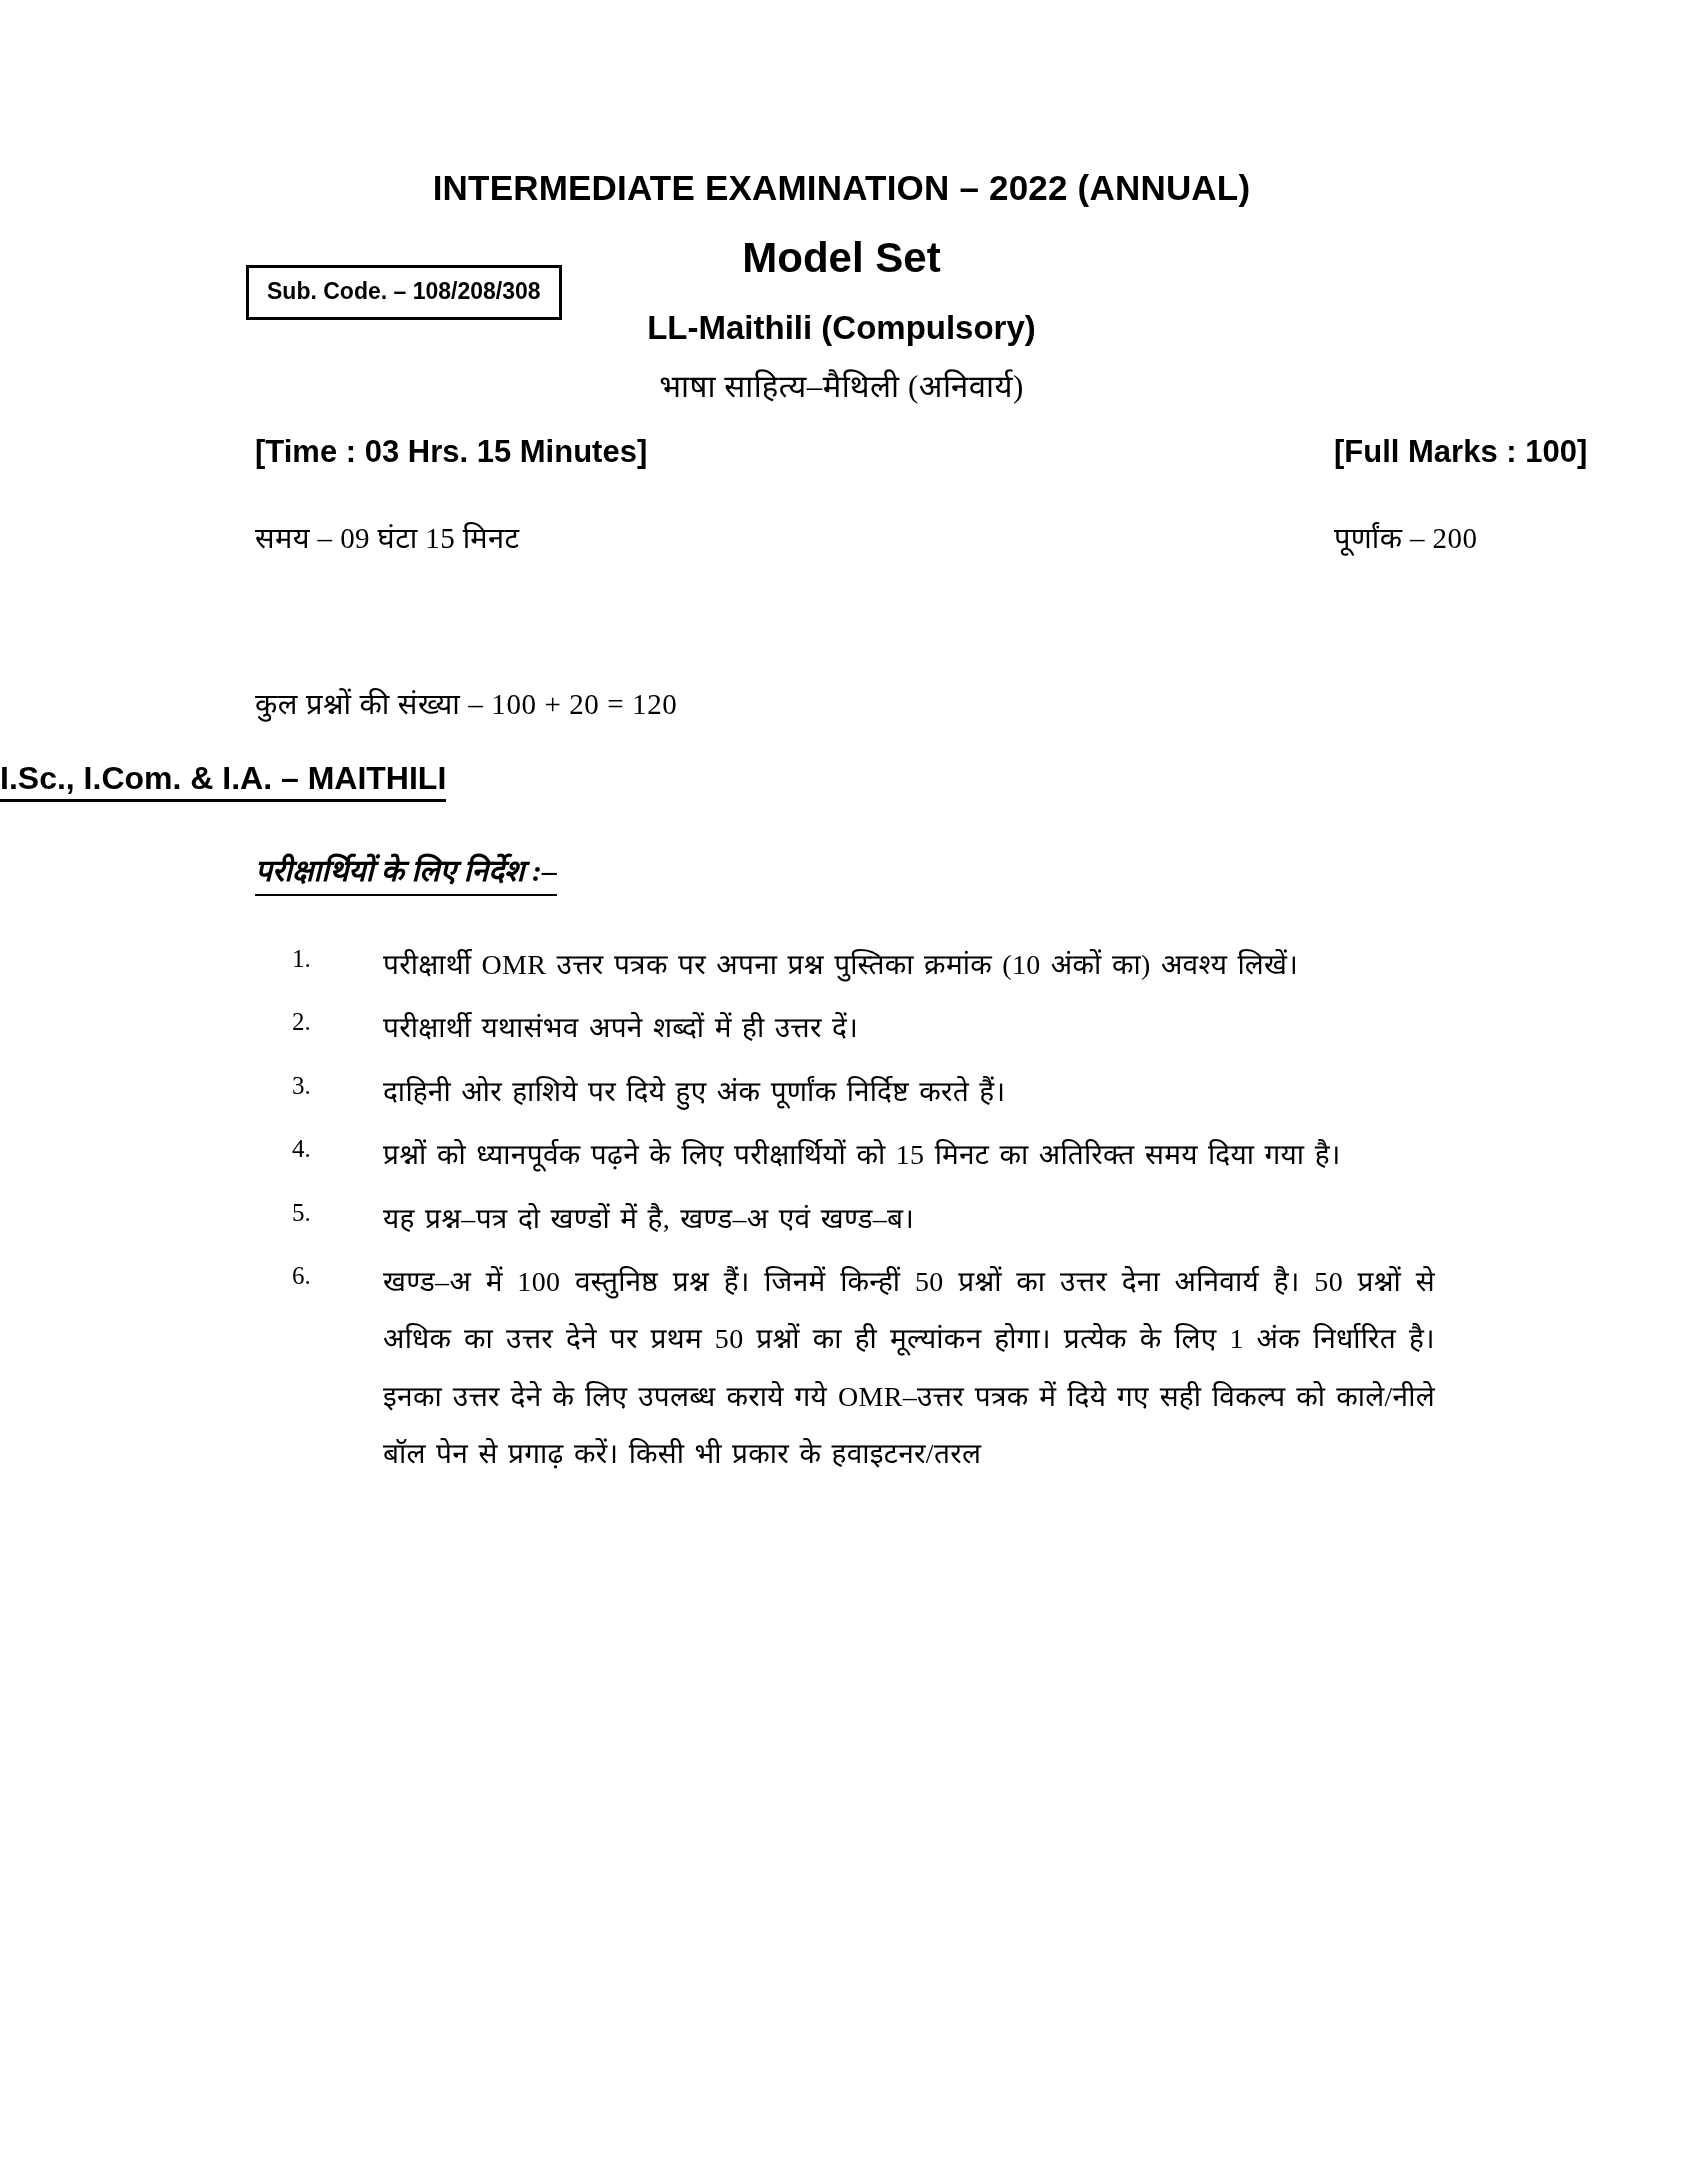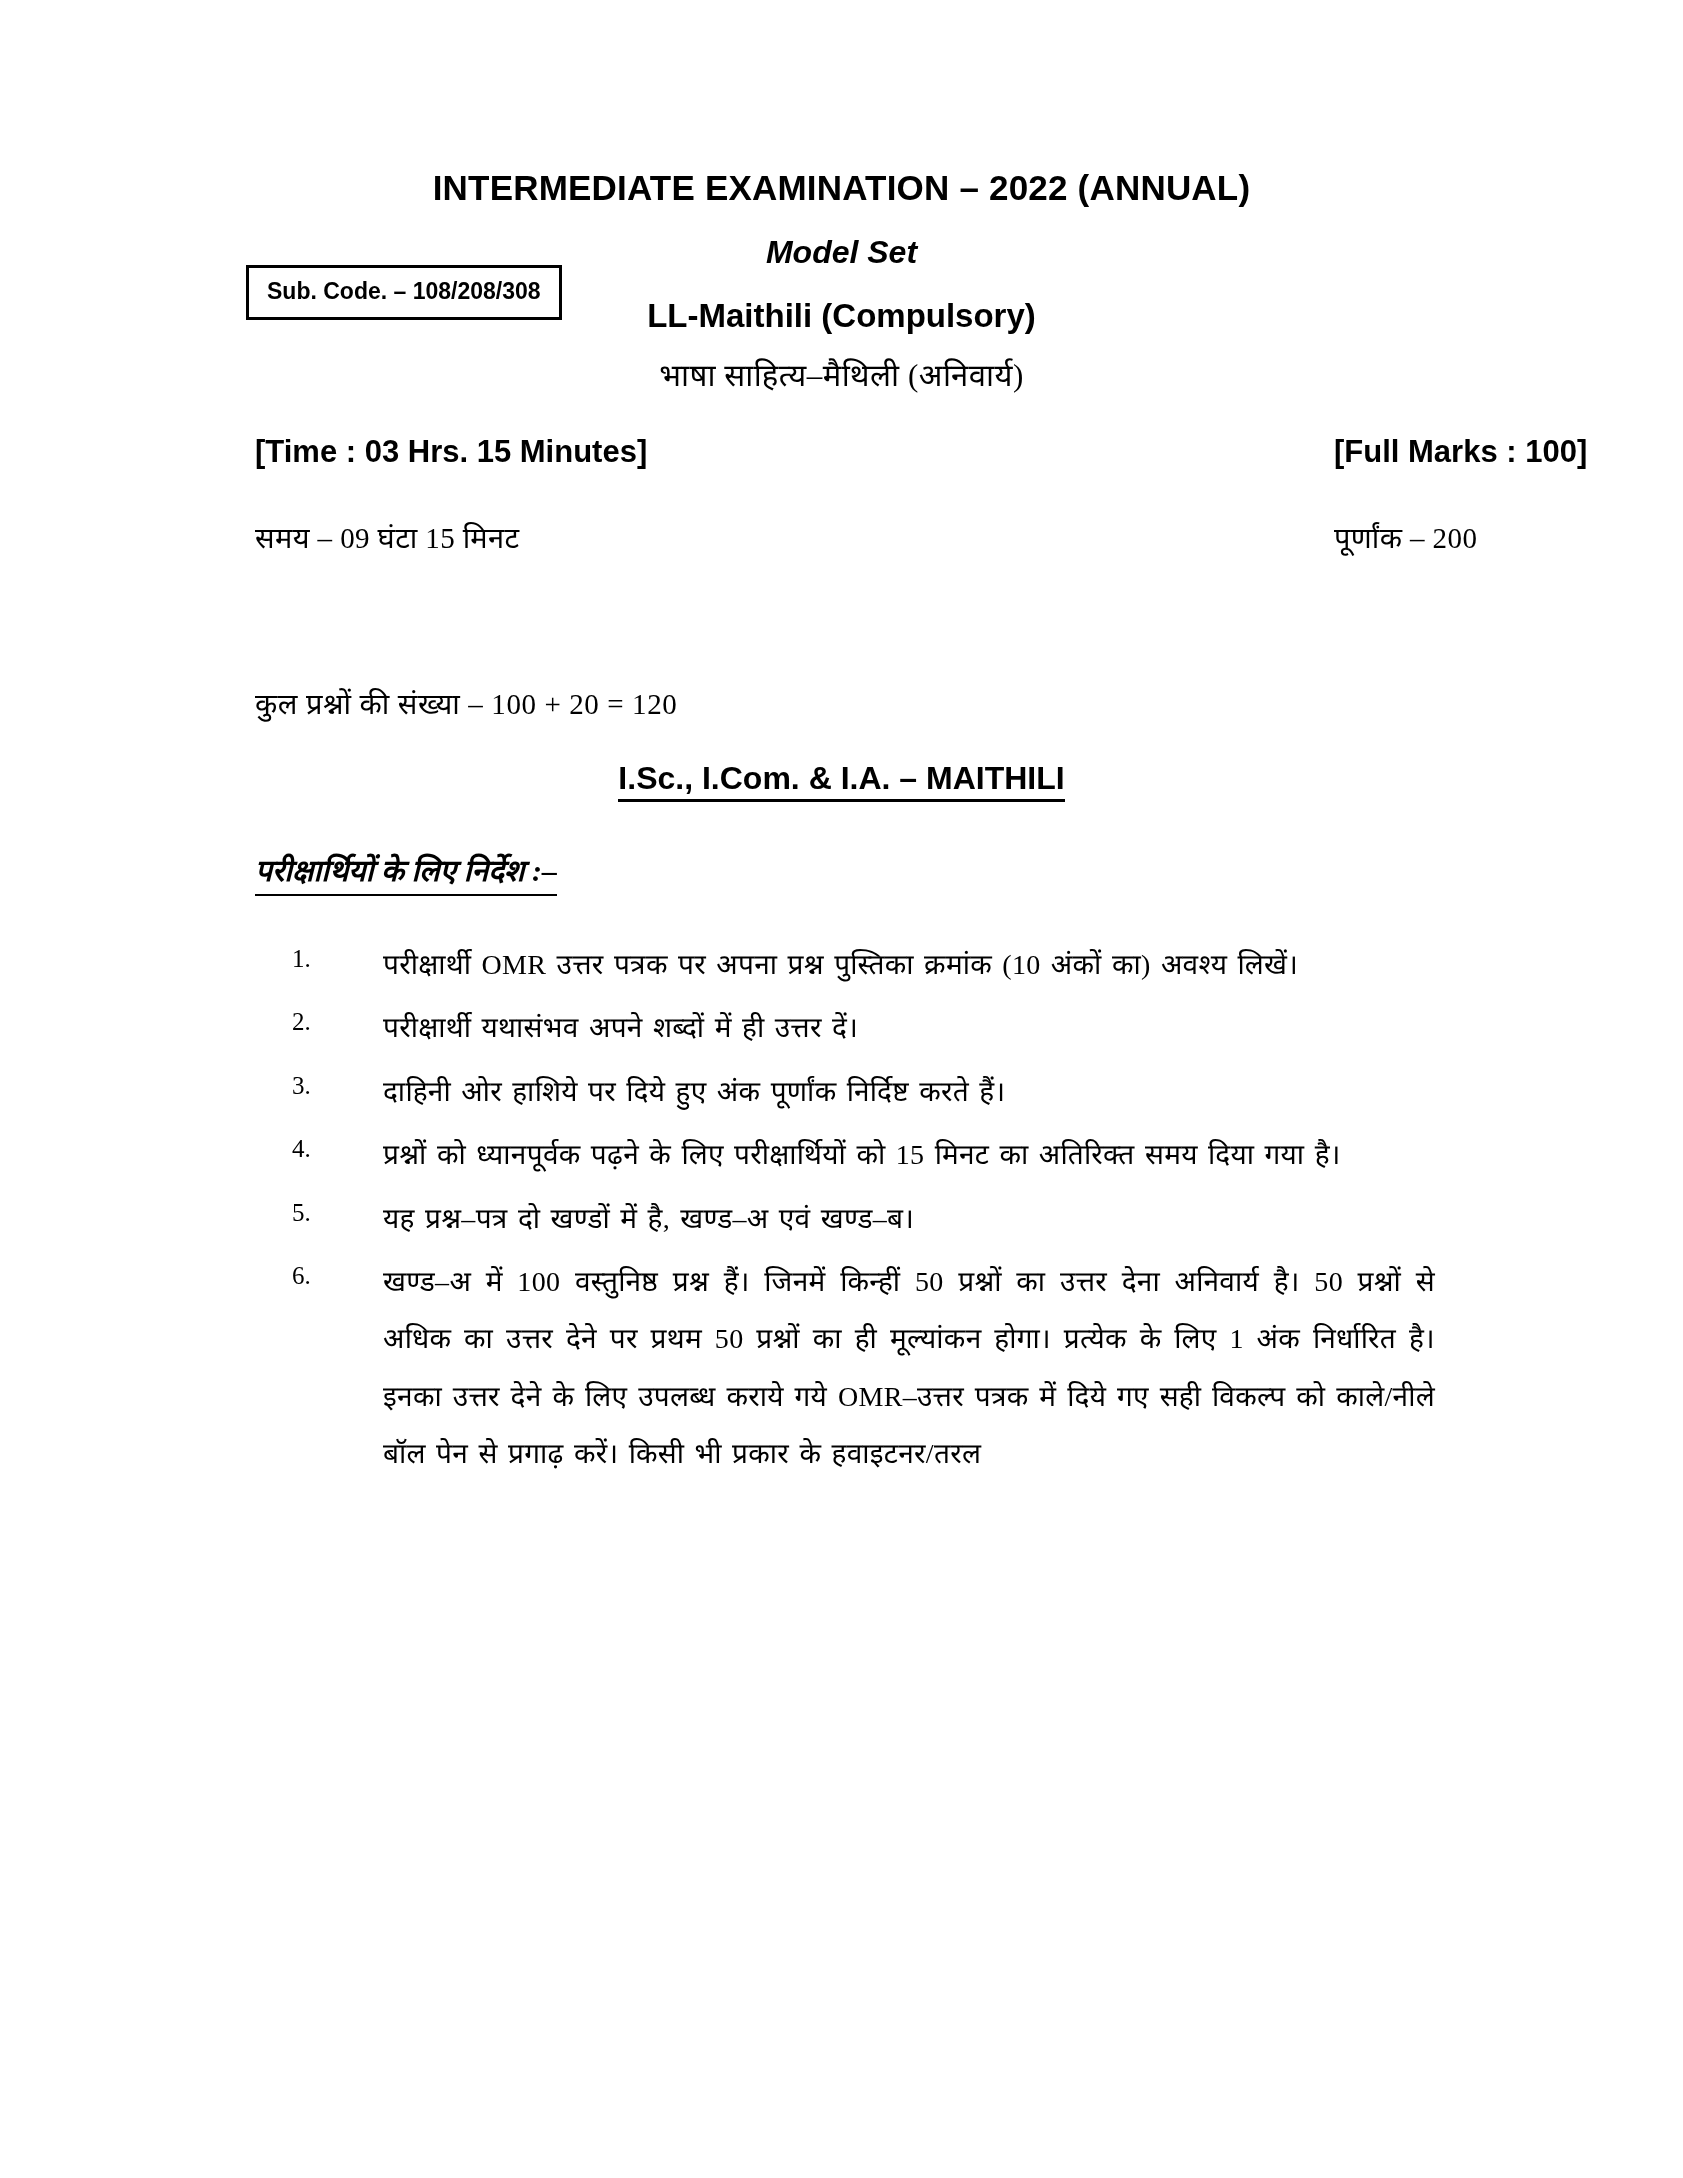--- a/index.html
+++ b/index.html
@@ -26,25 +26,24 @@
     text-align: center;
   }
   .exam-title {
     font-size: 35px;
     font-weight: bold;
     letter-spacing: 0.2px;
     line-height: 1.15;
     white-space: nowrap;
   }
   .model-set {
-    font-size: 32px;
+    font-size: 42px;
     font-weight: bold;
     margin-top: 26px;
     line-height: 1.15;
-    font-style: italic;
   }
   .subject-en {
     font-size: 33px;
     font-weight: bold;
     margin-top: 26px;
     line-height: 1.15;
   }
   .subject-hi {
     font-size: 31px;
     font-weight: normal;
@@ -114,21 +113,20 @@
     font-family: "Liberation Serif", "DejaVu Serif", serif;
     letter-spacing: 0.6px;
   }
 
   
   .stream {
     position: absolute;
     left: 0;
     right: 0;
     top: 760px;
-    text-align: center;
     font-size: 32px;
     font-weight: bold;
   }
   .stream span {
     border-bottom: 3px solid #000;
     padding-bottom: 2px;
     display: inline-block;
   }
 
   

